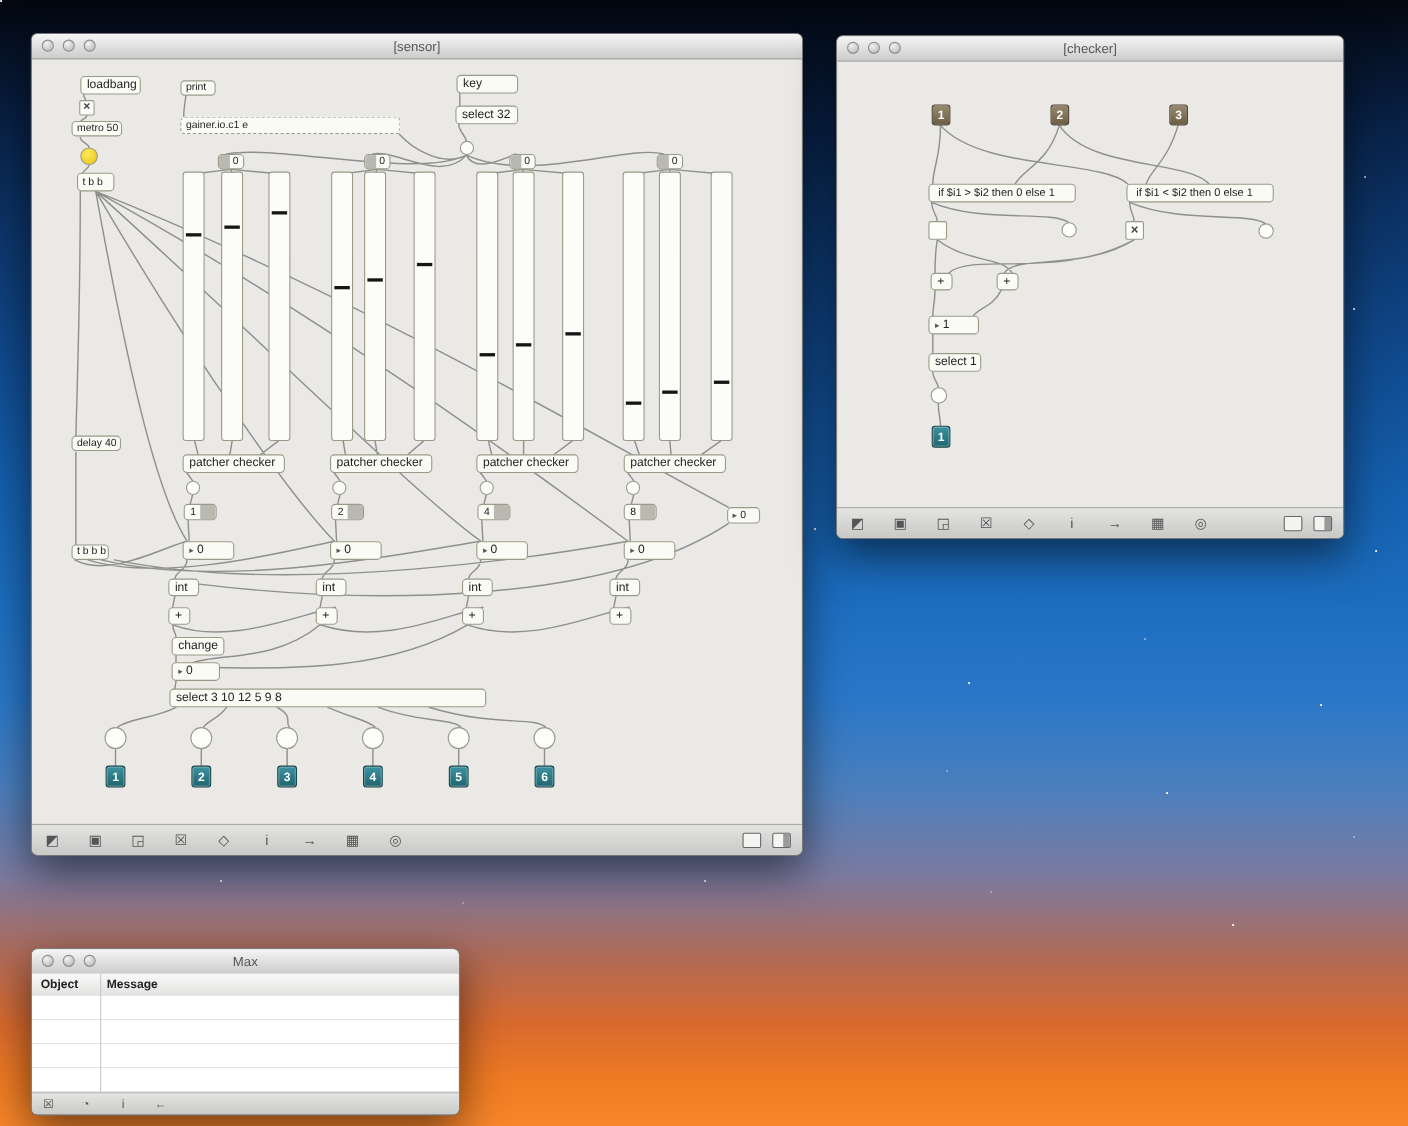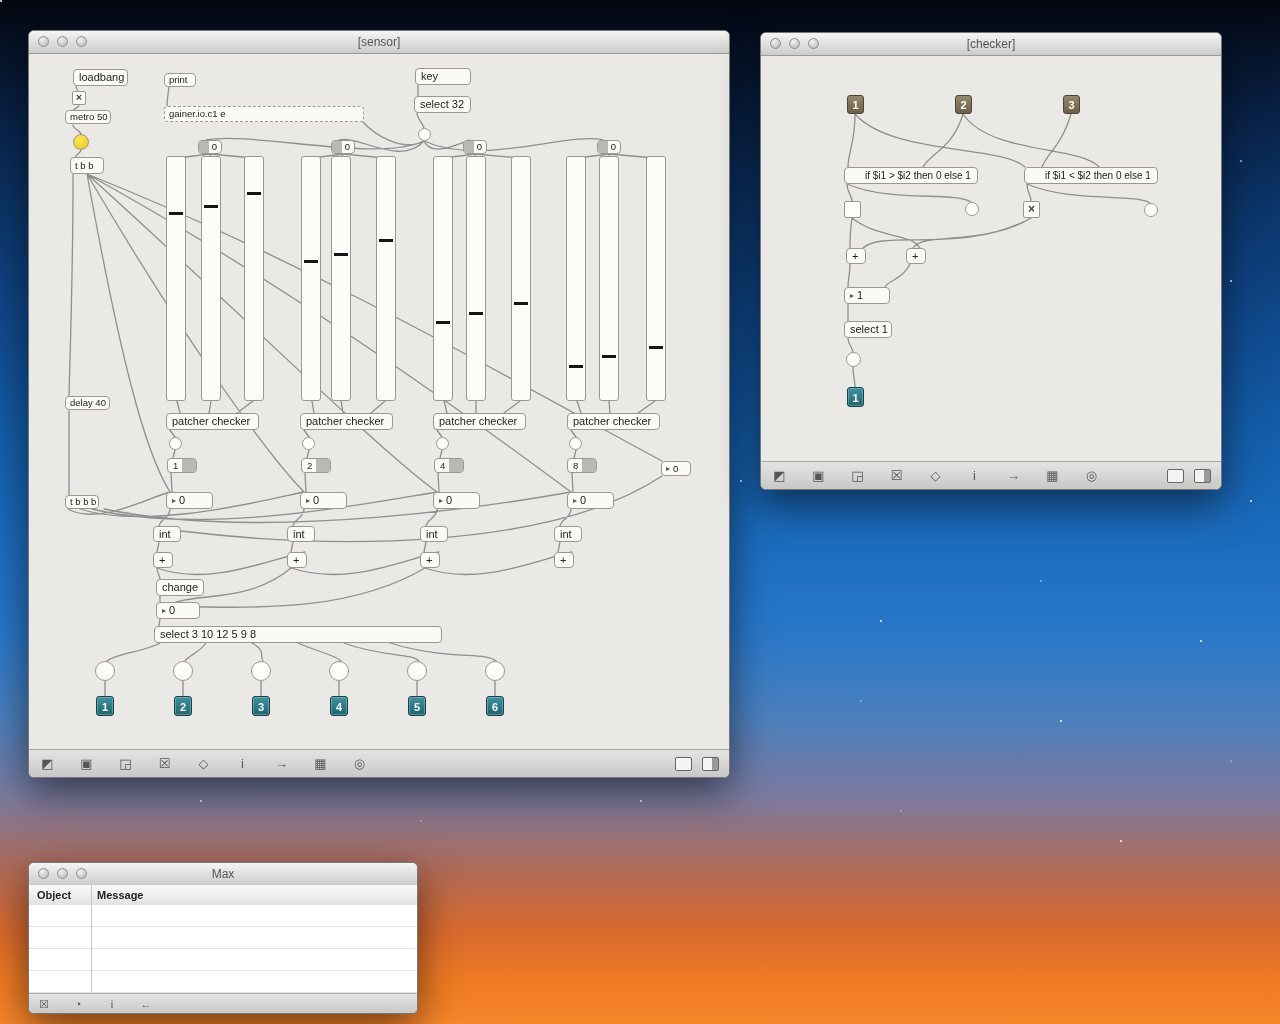--- a/index.html
+++ b/index.html
@@ -23,21 +23,21 @@
     box-shadow:0 14px 40px rgba(0,0,0,.55);overflow:hidden;box-sizing:border-box;}
   .titlebar{position:absolute;left:0;top:0;right:0;height:22px;background:linear-gradient(#f5f5f5,#cccccc);
     border-bottom:1px solid #999;text-align:center;font-size:12px;color:#555;line-height:22px;}
   .lights{position:absolute;left:9px;top:5px;display:flex;gap:8px;}
   .light{width:11px;height:11px;border-radius:50%;background:radial-gradient(circle at 35% 30%,#f2f2f2,#b3b3b3);
     border:1px solid #8d8d8d;box-sizing:border-box;}
   .cords{position:absolute;left:0;top:0;pointer-events:none;}
   .obj{position:absolute;background:#fbfbf6;border:1.6px solid #9a9a8a;border-radius:4px;font-size:11px;color:#222;
     padding:1px 5px;line-height:13px;white-space:nowrap;box-sizing:border-box;overflow:hidden;}
   .small{font-size:9.5px;line-height:10px;padding:1px 4px;border-width:1.4px;}
-  .if{font-size:10px;line-height:13px;padding:1px 20px;}
+  .if{font-size:10px;line-height:13px;padding:1px 8px;}
   .dashed{border-style:dashed;}
   .bang{position:absolute;border:1.6px solid #9a9a8a;border-radius:50%;background:#fdfdfa;box-sizing:border-box;}
   .bang.yellow{background:radial-gradient(circle at 40% 35%,#ffe95e,#e8c50a);}
   .toggle{position:absolute;border:1.6px solid #9a9a8a;border-radius:2px;background:#fdfdfa;box-sizing:border-box;
     text-align:center;color:#444;font-weight:bold;}
   .vslider{position:absolute;width:20px;background:#fcfcf9;border:1.6px solid #9a9a8a;border-radius:3px;box-sizing:border-box;}
   .vslider .ind{position:absolute;left:2px;right:2px;height:3px;background:#151515;}
   .numbox{display:flex;align-items:center;gap:3px;}
   .tri{color:#555;font-size:8px;line-height:8px;}
   .glhalf{text-align:right;padding:1px 4px 1px 2px;}

